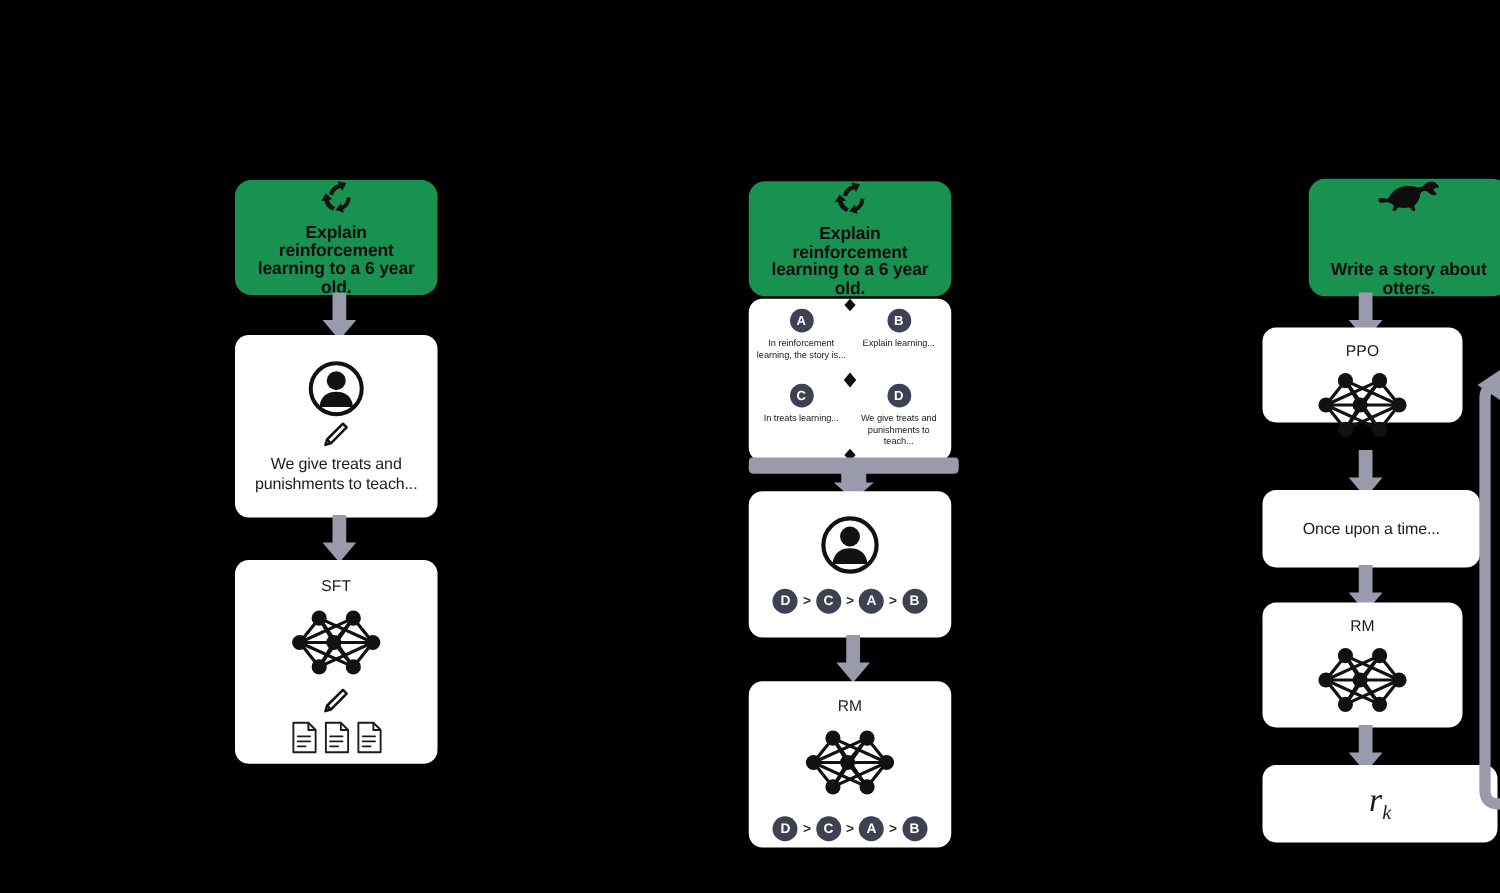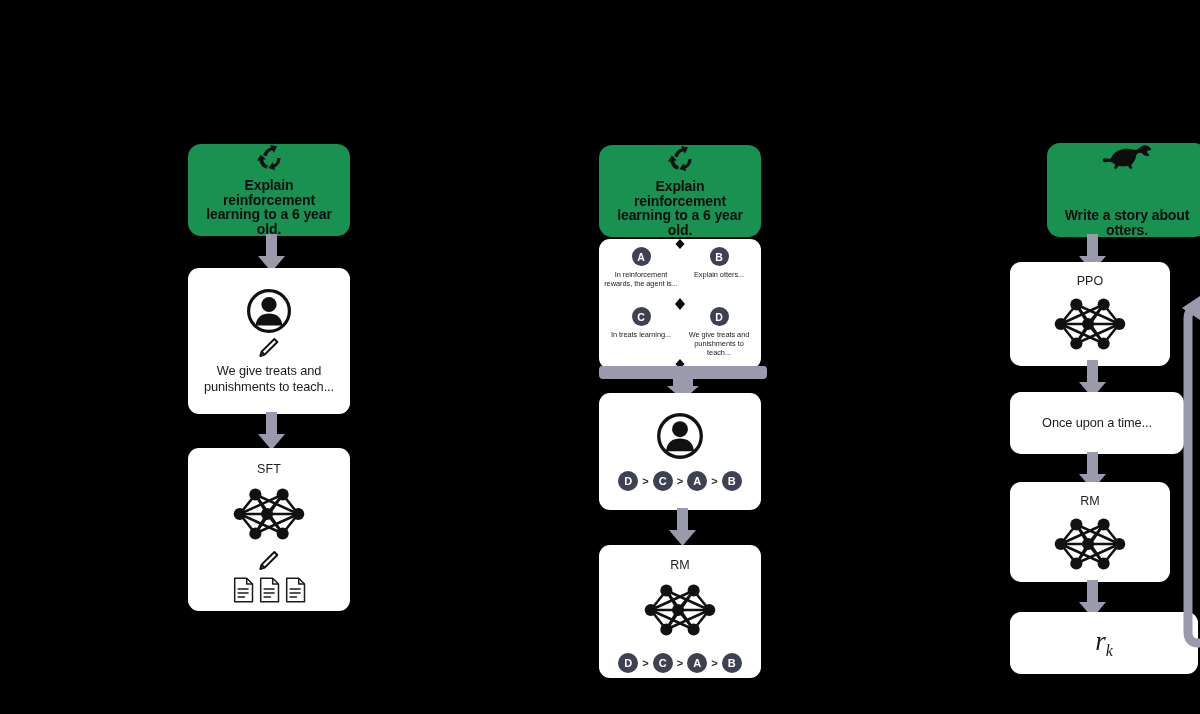--- a/index.html
+++ b/index.html
@@ -315,26 +315,26 @@
             <use href="#g-recycle"></use>
           </svg>
       </span>
       <div class="prompt-text">Explain reinforcement learning to a 6 year old.</div>
     </div>
 
     <div class="quad-card" style="left:599px; top:239px; width:162px; height:130px;">
 
       <div class="quad" style="left:4px; top:8px; width:76px; height:58px;">
         <div class="badge">A</div>
-        <div class="qtext">In reinforcement rewards, the agent is...</div>
+        <div class="qtext">In reinforcement learning, the story is...</div>
       </div>
 
       <div class="quad" style="left:82px; top:8px; width:76px; height:58px;">
         <div class="badge">B</div>
-        <div class="qtext">Explain otters...</div>
+        <div class="qtext">Explain learning...</div>
       </div>
 
       <div class="quad" style="left:4px; top:68px; width:76px; height:58px;">
         <div class="badge">C</div>
         <div class="qtext">In treats learning...</div>
       </div>
 
       <div class="quad" style="left:82px; top:68px; width:76px; height:58px;">
         <div class="badge">D</div>
         <div class="qtext">We give treats and punishments to teach...</div>
@@ -422,21 +422,21 @@
       </span>
       <div class="prompt-text">Write a story about otters.</div>
     </div>
 
     <div class="arrow" style="left:1077px; top:234px;">
       <svg width="30" height="40" viewBox="-10 0 30 40">
           <use href="#g-arrow-down"></use>
         </svg>
     </div>
 
-    <div class="card" style="left:1010px; top:262px; width:160px; height:104px; justify-content:flex-start; padding-top:12px;">
+    <div class="card" style="left:1010px; top:262px; width:160px; height:76px; justify-content:flex-start; padding-top:12px;">
       <div class="card-label">PPO</div>
       <span style="display:block; margin-top:6px;">
         <svg width="78" height="62" viewBox="-2 -2 80 62">
             <use href="#g-network"></use>
           </svg>
       </span>
     </div>
 
     <div class="arrow" style="left:1077px; top:360px;">
       <svg width="30" height="40" viewBox="-10 0 30 40">

